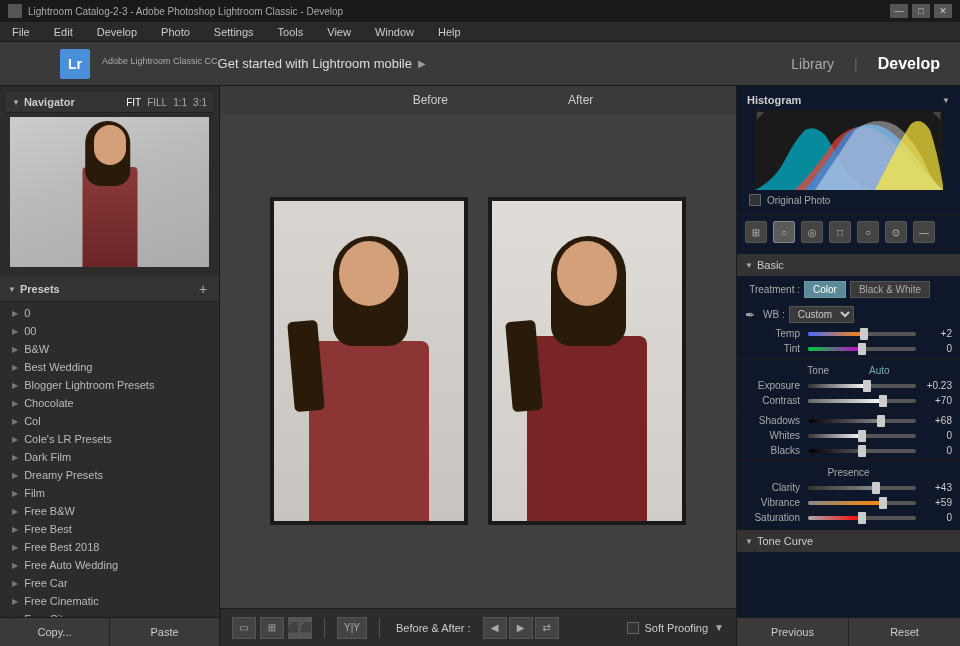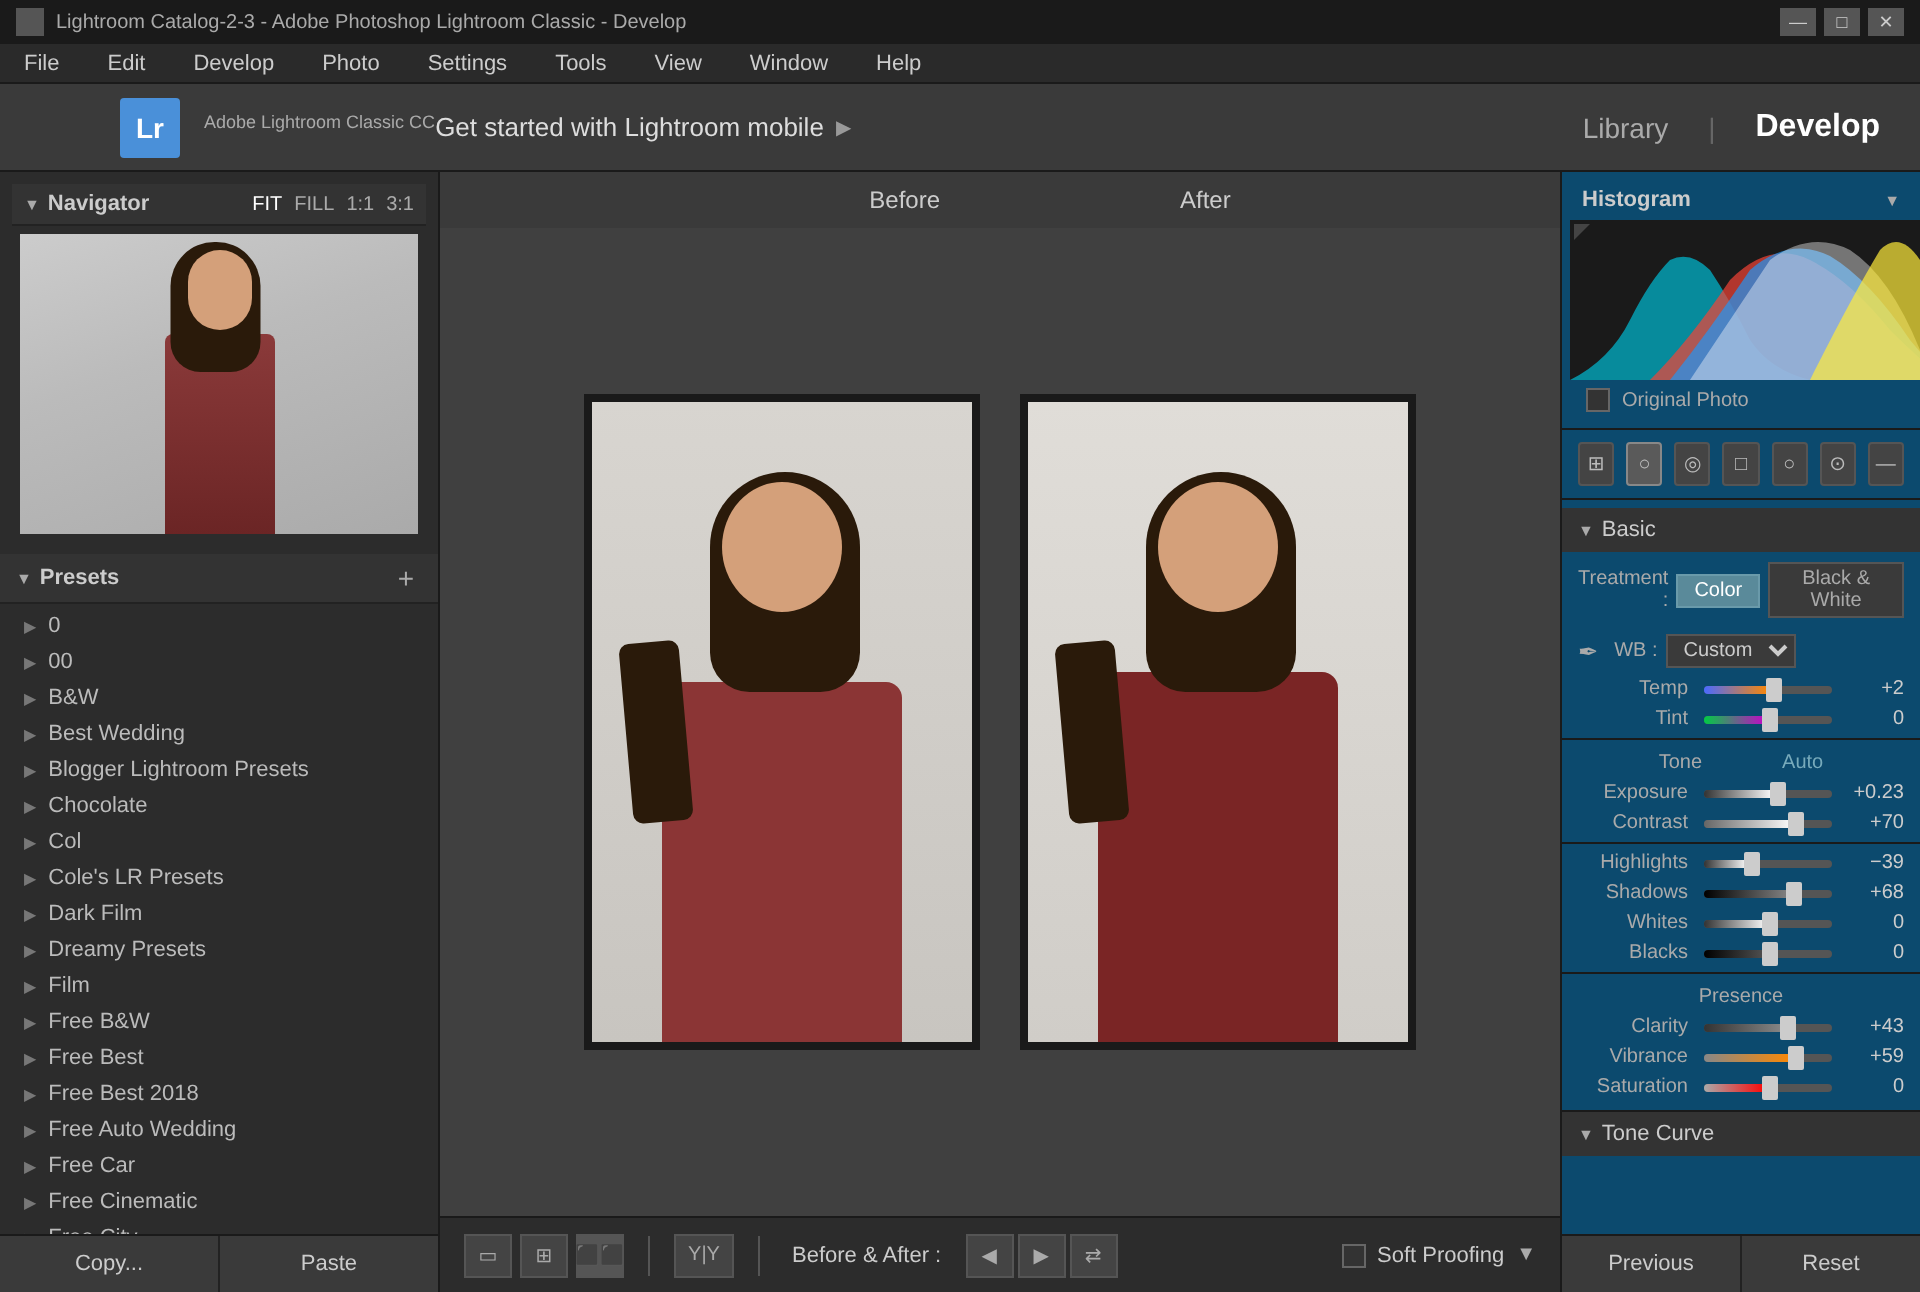--- a/index.html
+++ b/index.html
@@ -74,21 +74,21 @@
     .toolbar-btn { width: 24px; height: 22px; background: #444; border: 1px solid #555; display: flex; align-items: center; justify-content: center; cursor: pointer; color: #aaa; font-size: 10px; }
     .toolbar-separator { width: 1px; height: 20px; background: #555; margin: 0 4px; }
     .before-after-label { color: #ccc; font-size: 11px; margin: 0 4px; }
     .ba-arrows { display: flex; gap: 2px; }
     .soft-proof { display: flex; align-items: center; gap: 6px; margin-left: auto; }
     .checkbox { width: 12px; height: 12px; border: 1px solid #666; background: #333; display: flex; align-items: center; justify-content: center; }
     .soft-proof-label { color: #ccc; font-size: 11px; }
     .soft-proof-dropdown { color: #aaa; font-size: 10px; cursor: pointer; }
 
     
-    .right-panel { width: 180px; background: #0c4a6e; border-left: 1px solid #1a1a1a; display: flex; flex-direction: column; overflow-y: auto; flex-shrink: 0; }
+    .right-panel { width: 224px; background: #0f172a; border-left: 1px solid #1a1a1a; display: flex; flex-direction: column; overflow-y: auto; flex-shrink: 0; }
     .right-panel::-webkit-scrollbar { width: 6px; }
     .right-panel::-webkit-scrollbar-track { background: #2a2a2a; }
     .right-panel::-webkit-scrollbar-thumb { background: #555; }
 
     .histogram-section { padding: 4px; }
     .histogram-header { display: flex; align-items: center; justify-content: space-between; padding: 4px 6px; }
     .histogram-title { color: #ccc; font-size: 11px; font-weight: bold; }
     .histogram-canvas { width: 188px; height: 80px; background: #1a1a1a; position: relative; overflow: hidden; margin: 0 auto; }
     .original-photo { display: flex; align-items: center; gap: 6px; padding: 4px 8px; }
     .orig-checkbox { width: 12px; height: 12px; border: 1px solid #666; background: #333; }
@@ -478,28 +478,20 @@
         <span class="slider-label">Contrast</span>
         <div class="slider-track">
           <div class="slider-fill contrast-gradient" style="width:70%;height:100%;border-radius:2px;"></div>
           <div class="slider-thumb" style="left:66%;"></div>
         </div>
         <span class="slider-value">+70</span>
       </div>
 
       <div class="divider-line"></div>
 
-      <div class="slider-row">
-        <span class="slider-label">Highlights</span>
-        <div class="slider-track">
-          <div class="slider-fill highlights-gradient" style="width:35%;height:100%;border-radius:2px;"></div>
-          <div class="slider-thumb" style="left:31%;"></div>
-        </div>
-        <span class="slider-value">−39</span>
-      </div>
 
       <div class="slider-row">
         <span class="slider-label">Shadows</span>
         <div class="slider-track">
           <div class="slider-fill shadows-gradient" style="width:68%;height:100%;border-radius:2px;"></div>
           <div class="slider-thumb" style="left:64%;"></div>
         </div>
         <span class="slider-value">+68</span>
       </div>
 

